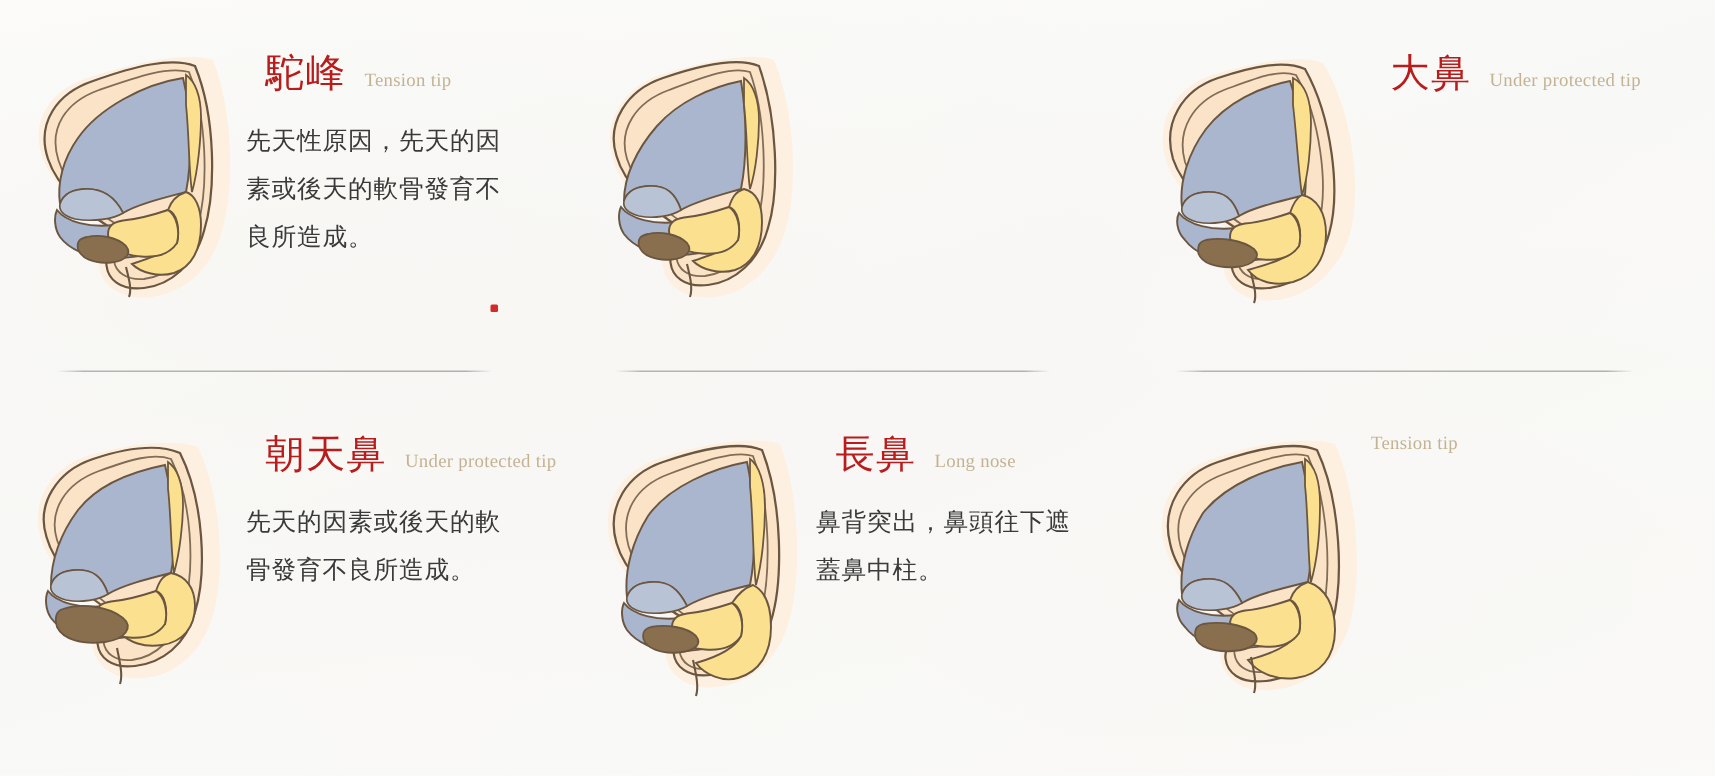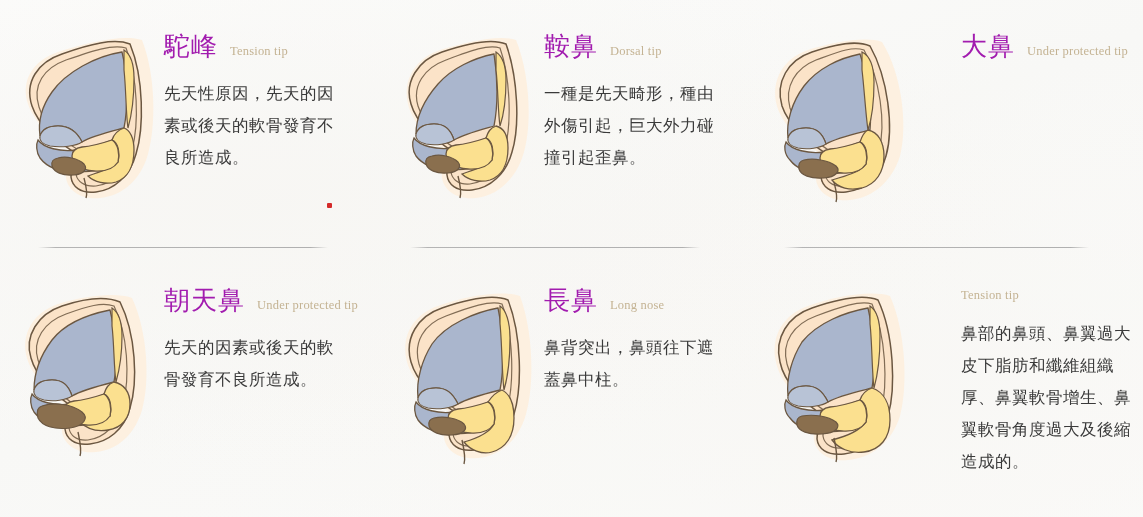--- a/index.html
+++ b/index.html
@@ -37,21 +37,21 @@
   .card {
     position: relative;
     display: flex;
     align-items: flex-start;
     box-sizing: border-box;
   }
   .card.row1 { padding-top: 30px; }
   .card.row2 { padding-top: 36px; }
   .card.col1 { padding-left: 14px; }
   .card.col2 { padding-left: 14px; }
-  .card.col3 { padding-left: 14px; gap: 47px; }
+  .card.col3 { padding-left: 14px; }
 
   
   .divider {
     position: absolute;
     height: 1px;
     background: linear-gradient(90deg, rgba(176,176,176,0) 0%, #b4b4b4 6%, #b0b0b0 94%, rgba(176,176,176,0) 100%);
     bottom: 0;
   }
   .divider.d1 { left: 38px;  width: 290px; }
   .divider.d2 { left: 30px;  width: 290px; }
@@ -73,26 +73,27 @@
     padding-top: 4px;
     min-width: 0;
   }
   .heading {
     display: flex;
     align-items: baseline;
     gap: 12px;
     margin: 0 0 14px 0;
   }
   .title-zh {
-    font-family: Liberation Mono, monospace;
+    font-family: Liberation Serif, serif;
     font-size: 26px;
     line-height: 1.15;
-    color: #a21caf;
+    color: #b91c1c;
     letter-spacing: 1px;
     white-space: nowrap;
+    margin-left: 13px;
   }
   .title-en {
     font-family: Liberation Serif, serif;
     font-size: 12.5px;
     line-height: 1.25;
     color: #c4b393;
     letter-spacing: 0.2px;
     max-width: 110px;
   }
   .desc {
@@ -165,27 +166,20 @@
         <path d="M20 108 C26 116 42 120 58 118 C72 116 84 112 92 108 C98 114 100 122 98 130 C90 136 74 140 56 140 C40 140 28 134 22 126 C18 120 18 112 20 108 Z" fill="#aab6cd" stroke="#6b5741" stroke-width="1.3"></path>
 
         <path d="M102 22 C108 26 112 36 112 50 C112 64 110 84 106 96 C104 84 104 56 102 40 Z" fill="#fbe08f" stroke="#6b5741" stroke-width="1.2"></path>
         <path d="M102 96 C110 98 114 106 114 118 C114 134 108 146 96 150 C86 153 74 150 68 144 C80 140 92 136 98 130 C100 120 98 110 92 108 C94 102 96 98 102 96 Z" fill="#fbe08f" stroke="#6b5741" stroke-width="1.3"></path>
         <path d="M92 108 C86 110 74 114 62 115 C56 116 52 118 52 124 C52 132 60 138 74 139 C86 140 94 136 98 130 C100 122 98 112 92 108 Z" fill="#fbe08f" stroke="#6b5741" stroke-width="1.3"></path>
 
         <path d="M38 126 C46 124 58 126 64 132 C68 137 64 142 54 143 C42 144 34 140 32 134 C31 129 33 127 38 126 Z" fill="#8a6f4e" stroke="#6b5741" stroke-width="1.2"></path>
         <path d="M64 146 C66 154 68 162 66 168" fill="none" stroke="#6b5741" stroke-width="1.4"></path>
       </svg>
     </div>
-    <div class="textblock">
-      <div class="heading">
-        <span class="title-zh">鞍鼻</span>
-        <span class="title-en">Dorsal tip</span>
-      </div>
-      <p class="desc">一種是先天畸形，種由外傷引起，巨大外力碰撞引起歪鼻。</p>
-    </div>
     <div class="divider d2"></div>
   </div>
 
   <div class="card row1 col3">
     <div class="illus">
       <svg width="150" height="175" viewBox="0 0 150 175" aria-hidden="true">
         <path d="M118 12 C138 44 144 96 136 126 C128 152 108 168 86 170 C66 172 54 162 52 150 C50 138 58 132 62 126 C38 114 18 94 13 76 C6 50 20 28 44 20 C70 12 102 6 118 12 Z" fill="#fdf0e0" stroke="none"></path>
         <path d="M106 16 C124 48 130 98 122 126 C116 148 100 160 82 162 C66 164 58 156 57 147 C56 138 63 132 67 126 C44 114 24 94 18 76 C11 52 24 30 48 22 C72 14 92 10 106 16 Z" fill="#fbe3c8" stroke="#6b5741" stroke-width="1.5"></path>
         <path d="M100 20 C116 48 122 94 115 120 C109 142 96 154 80 156 C68 157 62 151 61 144 C60 136 67 130 71 124 C50 112 31 94 26 78 C20 56 32 38 52 30 C74 22 88 16 100 20 Z" fill="none" stroke="#6b5741" stroke-width="1.2" opacity="0.85"></path>
 
@@ -282,19 +276,18 @@
         <path d="M96 116 C90 118 78 122 66 123 C60 124 56 126 56 132 C56 140 64 146 78 147 C90 148 98 144 102 138 C104 130 102 120 96 116 Z" fill="#fbe08f" stroke="#6b5741" stroke-width="1.3"></path>
 
         <path d="M38 132 C50 130 64 132 72 138 C77 143 72 149 58 150 C44 151 35 147 33 141 C32 135 34 133 38 132 Z" fill="#8a6f4e" stroke="#6b5741" stroke-width="1.2"></path>
         <path d="M70 154 C72 164 74 172 72 178" fill="none" stroke="#6b5741" stroke-width="1.4"></path>
       </svg>
     </div>
     <div class="textblock">
       <div class="heading">
         <span class="title-en">Tension tip</span>
       </div>
-      <p class="desc">鼻部的鼻頭、鼻翼過大皮下脂肪和纖維組織厚、鼻翼軟骨增生、鼻翼軟骨角度過大及後縮造成的。</p>
     </div>
   </div>
 
 </div>
 
 <div class="red-dot"></div>
 
 </body></html>

